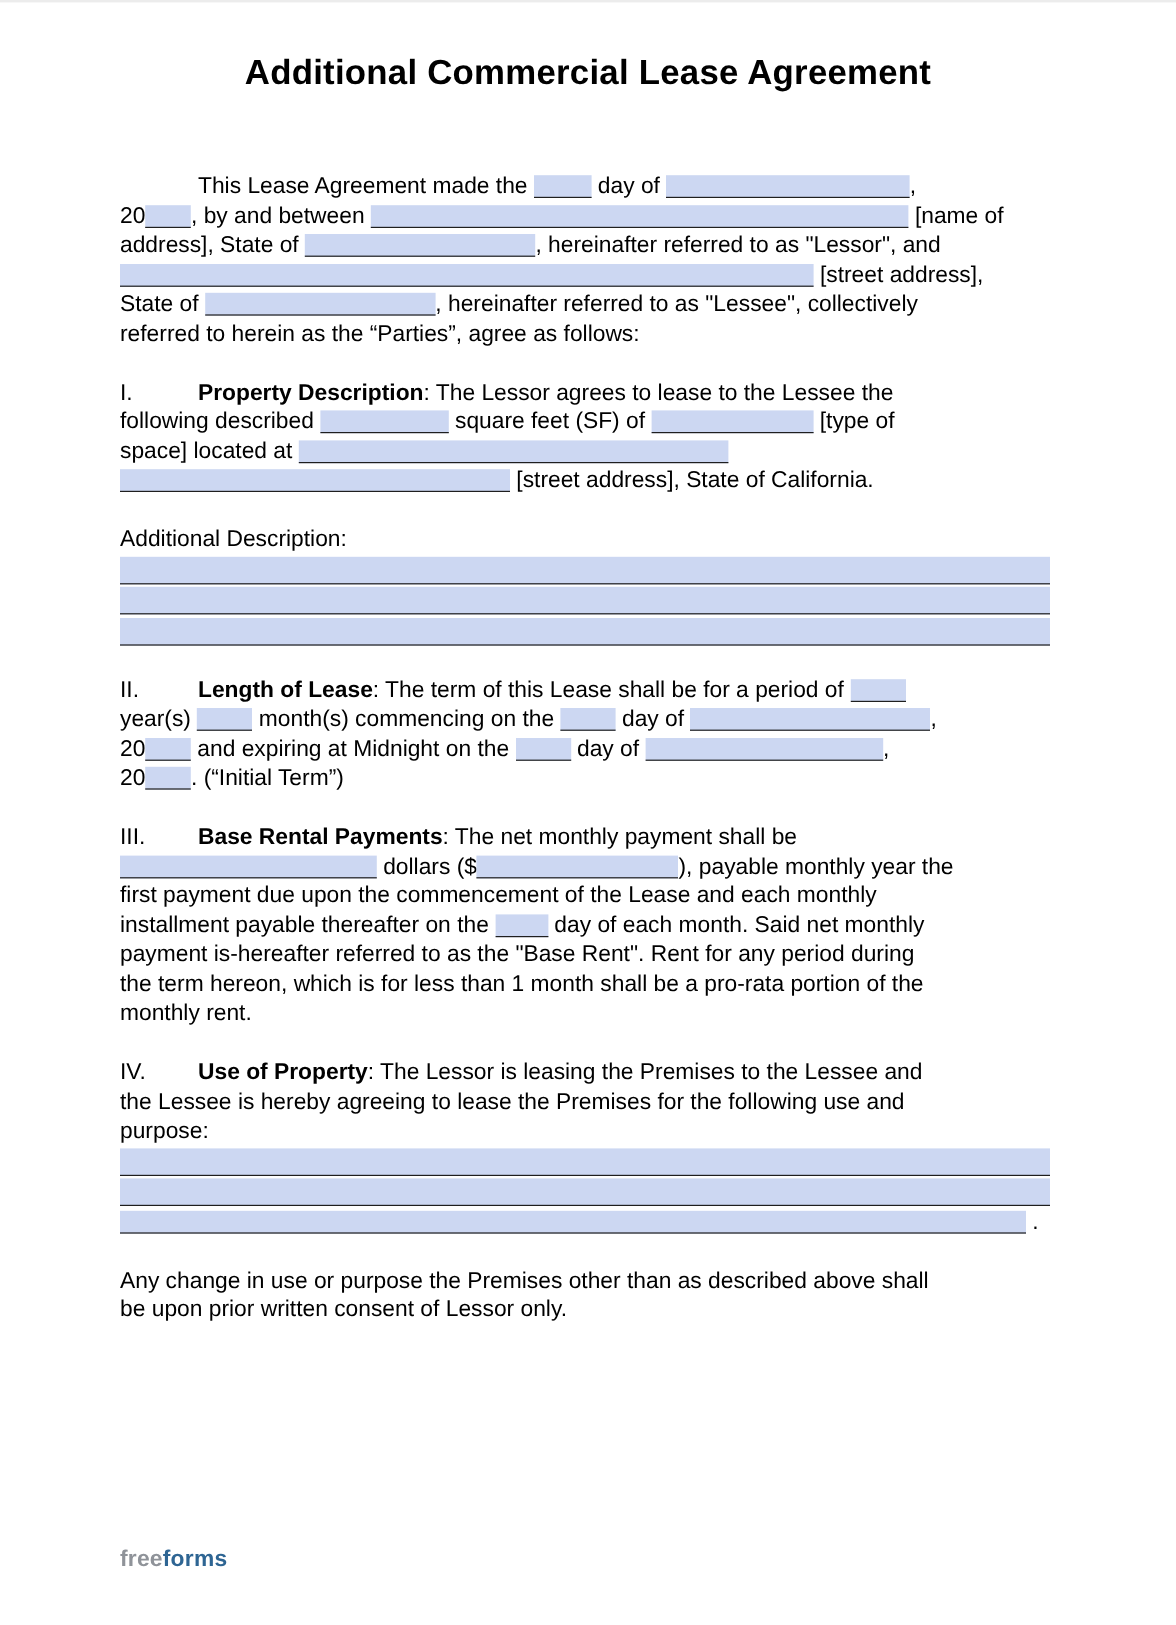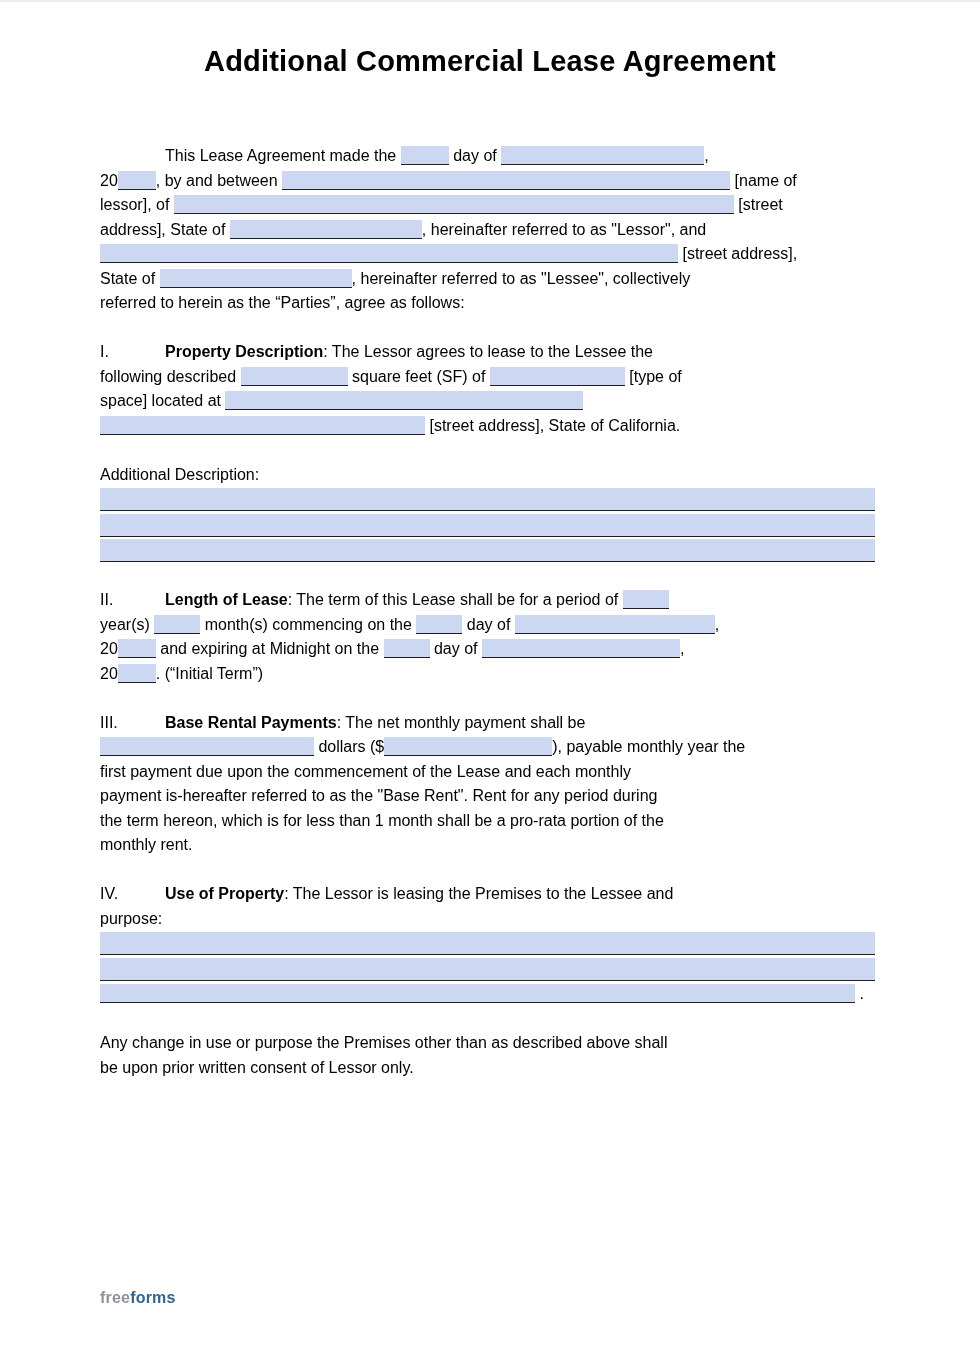--- a/index.html
+++ b/index.html
@@ -19,21 +19,21 @@
   h1.title {
     margin: 44px 100px 0;
     text-align: center;
     font-size: 29px;
     line-height: 34px;
     font-weight: bold;
     letter-spacing: 0.2px;
   }
   #doc-body {
     margin: 66px 105px 0 100px;
-    font-size: 16px;
+    font-size: 19px;
   }
   .block { margin: 0 0 24.5px 0; }
   .line {
     height: 24.5px;
     line-height: 24.5px;
     white-space: pre;
   }
   .run { white-space: pre; }
   .run.bold { font-weight: bold; }
   .run.num { display: inline-block; }
@@ -48,39 +48,38 @@
   .blank.fill {
     display: block;
     width: 100%;
     height: 23.2px;
     margin-top: 1px;
   }
   .footer {
     position: absolute;
     left: 100px;
     top: 1289px;
-    font-size: 16px;
+    font-size: 19px;
     font-weight: bold;
     letter-spacing: 0.2px;
   }
   .footer .free { color: var(--free, #8f9399); }
   .footer .forms { color: var(--forms, #2e6593); }
 </style>
 </head>
 <body>
 
 <div class="top-edge"></div>
 
 <h1 class="title">Additional Commercial Lease Agreement</h1>
 
 <div id="doc-body">
     <div class="block">
       <div class="line"><span class="sp" style="width: 65px;"></span><span class="run">This Lease Agreement made the </span><span class="blank" style="width: 48px;"></span><span class="run"> day of </span><span class="blank" style="width: 203px;"></span><span class="run">,</span></div>
       <div class="line"><span class="run">20</span><span class="blank" style="width: 38px;"></span><span class="run">, by and between </span><span class="blank" style="width: 448px;"></span><span class="run"> [name of</span></div>
-      <div class="line"><span class="run">lessor], of </span><span class="blank" style="width: 560px;"></span><span class="run"> [street</span></div>
       <div class="line"><span class="run">address], State of </span><span class="blank" style="width: 192px;"></span><span class="run">, hereinafter referred to as "Lessor", and</span></div>
       <div class="line"><span class="blank" style="width: 578px;"></span><span class="run"> [street address],</span></div>
       <div class="line"><span class="run">State of </span><span class="blank" style="width: 192px;"></span><span class="run">, hereinafter referred to as "Lessee", collectively</span></div>
       <div class="line"><span class="run">referred to herein as the “Parties”, agree as follows:</span></div>
     </div>
     <div class="block">
       <div class="line"><span class="run num" style="width: 65px;">I.</span><span class="run bold">Property Description</span><span class="run">: The Lessor agrees to lease to the Lessee the</span></div>
       <div class="line"><span class="run">following described </span><span class="blank" style="width: 107px;"></span><span class="run"> square feet (SF) of </span><span class="blank" style="width: 135px;"></span><span class="run"> [type of</span></div>
       <div class="line"><span class="run">space] located at </span><span class="blank" style="width: 358px;"></span></div>
       <div class="line"><span class="blank" style="width: 325px;"></span><span class="run"> [street address], State of California.</span></div>
@@ -94,26 +93,28 @@
     <div class="block">
       <div class="line"><span class="run num" style="width: 65px;">II.</span><span class="run bold">Length of Lease</span><span class="run">: The term of this Lease shall be for a period of </span><span class="blank" style="width: 46px;"></span></div>
       <div class="line"><span class="run">year(s) </span><span class="blank" style="width: 46px;"></span><span class="run"> month(s) commencing on the </span><span class="blank" style="width: 46px;"></span><span class="run"> day of </span><span class="blank" style="width: 200px;"></span><span class="run">,</span></div>
       <div class="line"><span class="run">20</span><span class="blank" style="width: 38px;"></span><span class="run"> and expiring at Midnight on the </span><span class="blank" style="width: 46px;"></span><span class="run"> day of </span><span class="blank" style="width: 198px;"></span><span class="run">,</span></div>
       <div class="line"><span class="run">20</span><span class="blank" style="width: 38px;"></span><span class="run">. (“Initial Term”)</span></div>
     </div>
     <div class="block">
       <div class="line"><span class="run num" style="width: 65px;">III.</span><span class="run bold">Base Rental Payments</span><span class="run">: The net monthly payment shall be</span></div>
       <div class="line"><span class="blank" style="width: 214px;"></span><span class="run"> dollars ($</span><span class="blank" style="width: 168px;"></span><span class="run">), payable monthly year the</span></div>
       <div class="line"><span class="run">first payment due upon the commencement of the Lease and each monthly</span></div>
+      <div class="line"><span class="run">installment payable thereafter on the </span><span class="blank" style="width: 44px;"></span><span class="run"> day of each month. Said net monthly</span></div>
       <div class="line"><span class="run">payment is-hereafter referred to as the "Base Rent". Rent for any period during</span></div>
       <div class="line"><span class="run">the term hereon, which is for less than 1 month shall be a pro-rata portion of the</span></div>
       <div class="line"><span class="run">monthly rent.</span></div>
     </div>
     <div class="block">
       <div class="line"><span class="run num" style="width: 65px;">IV.</span><span class="run bold">Use of Property</span><span class="run">: The Lessor is leasing the Premises to the Lessee and</span></div>
+      <div class="line"><span class="run">the Lessee is hereby agreeing to lease the Premises for the following use and</span></div>
       <div class="line"><span class="run">purpose:</span></div>
       <div class="line"><span class="blank fill"></span></div>
       <div class="line"><span class="blank fill"></span></div>
       <div class="line"><span class="blank" style="width: 755px;"></span><span class="run"> .</span></div>
     </div>
     <div class="block">
       <div class="line"><span class="run">Any change in use or purpose the Premises other than as described above shall</span></div>
       <div class="line"><span class="run">be upon prior written consent of Lessor only.</span></div>
     </div>
   </div>

